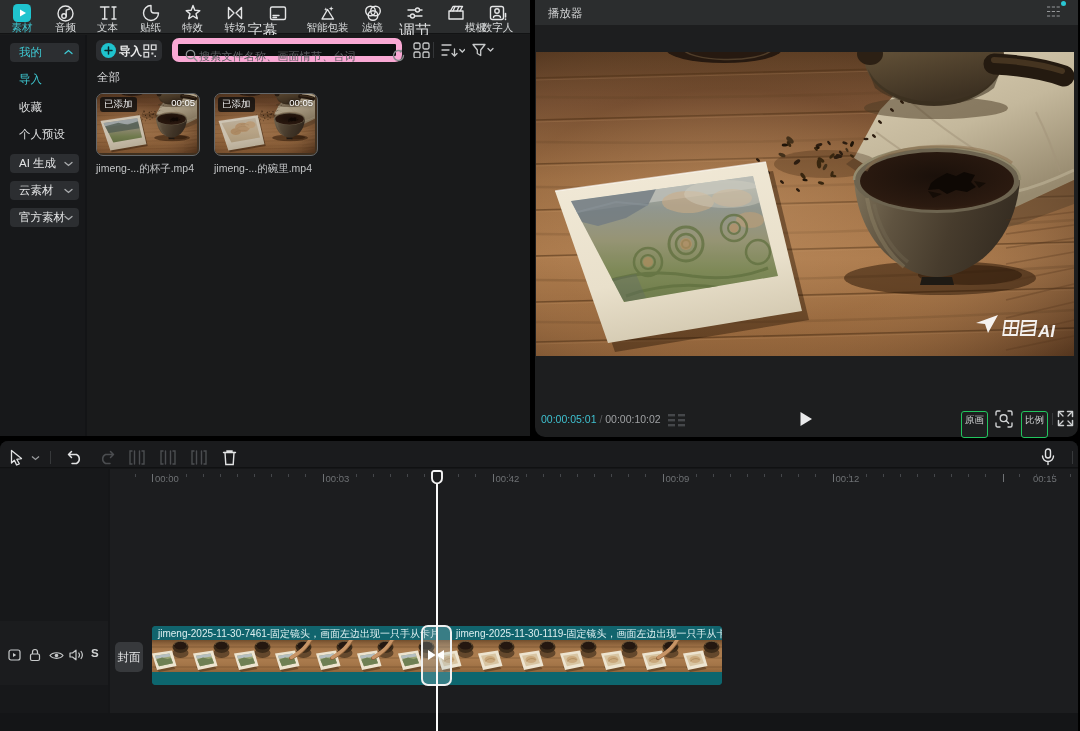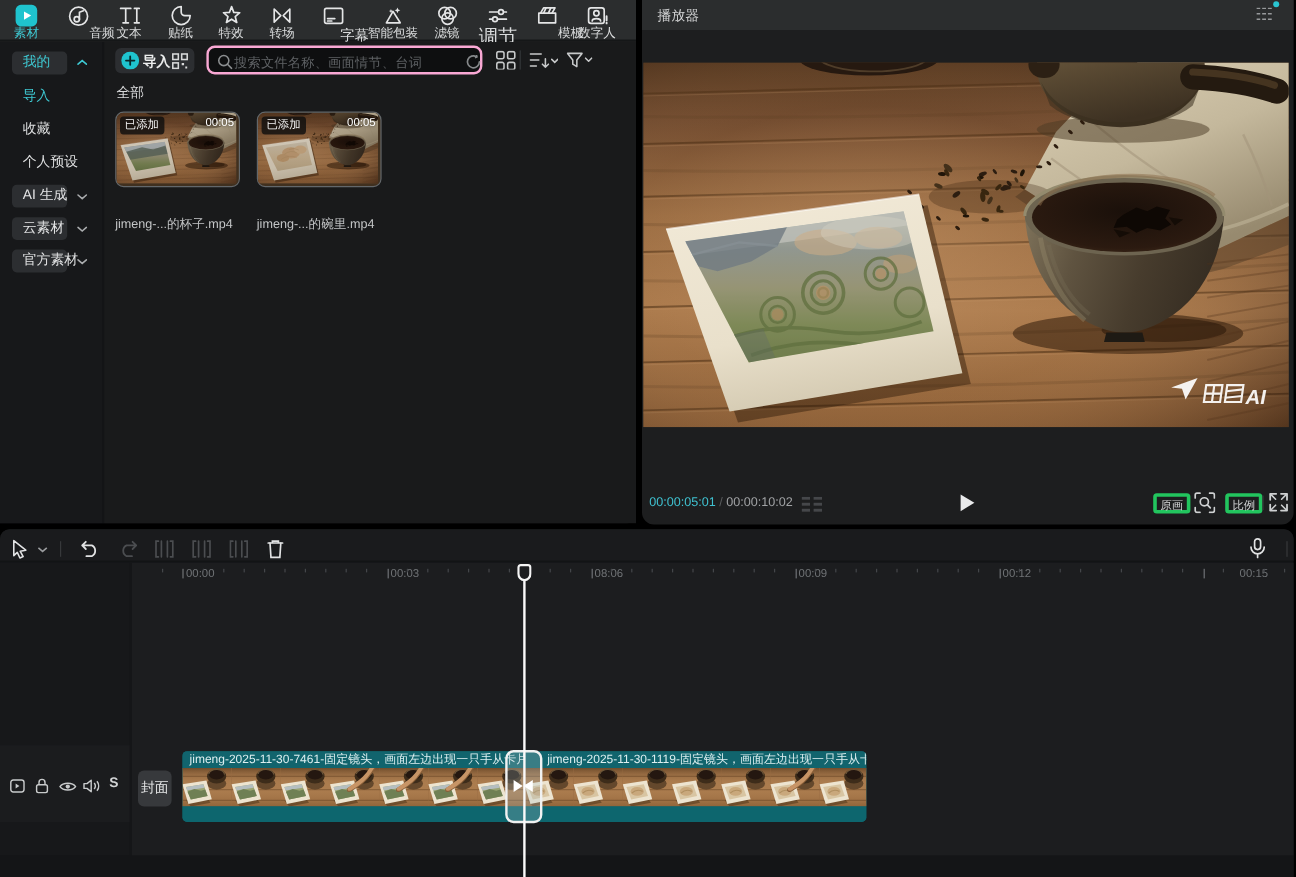--- a/index.html
+++ b/index.html
@@ -5,41 +5,41 @@
 html,body{width:1080px;height:731px;background:#000;overflow:hidden;
  font-family:"Liberation Sans",sans-serif;-webkit-font-smoothing:antialiased}
 .abs{position:absolute}
 #app{position:relative;width:1080px;height:731px;background:#000}
 #leftpanel{left:0;top:0;width:530px;height:436px;background:#1a1b1c;border-radius:0 0 8px 0}
 #topbar{left:0;top:0;width:530px;height:34px;background:#2b2d2e;border-bottom:1px solid #121314}
 .tb-ic{position:absolute;top:3px;width:20px;height:20px}
 .tb-lb{position:absolute;top:21px;font-size:10.5px;color:#dadcdd;white-space:nowrap}
 #nav{left:0;top:35px;width:85px;height:401px;background:#17181a}
 #navline{left:85px;top:35px;width:2px;height:401px;background:#131416}
-.pill{position:absolute;left:10px;width:46px;height:19px;background:#2c2e31;border-radius:4px;
+.pill{position:absolute;left:10px;width:69px;height:19px;background:#2c2e31;border-radius:4px;
  font-size:11.5px;line-height:19px;padding-left:9px;color:#e3e4e5;white-space:nowrap}
 .navit{position:absolute;left:19px;font-size:11.5px;color:#dedfe0;white-space:nowrap}
 .cy{color:#3ec8d2}
 #content{left:87px;top:35px;width:443px;height:401px;background:#191a1b}
 #impbtn{left:9px;top:5px;width:66px;height:21px;background:#2c2e31;border-radius:5px}
-#srch{left:85px;top:3px;width:230px;height:24px;background:#0e0f10;border:2px solid #f9a8d4;border-radius:7px}
+#srch{left:85px;top:3px;width:230px;height:24px;background:#0e0f10;border:6px solid #f9a8d4;border-radius:7px}
 #srch .ph{position:absolute;left:21px;top:5px;font-size:11px;color:#5e6164;white-space:nowrap;letter-spacing:.2px}
 .allbl{left:10px;top:35px;font-size:11.5px;color:#d8d9da}
 .card{position:absolute;top:58px;width:104px}
 .thumb{position:relative;width:104px;height:63px;border-radius:7px;border:1.5px solid #63676a;overflow:hidden;background:#40301f}
 .badge{position:absolute;left:3px;top:3px;background:rgba(15,15,15,.82);color:#f2f2f2;font-size:9.5px;
  padding:1px 4px;border-radius:3px;z-index:3}
 .dur{position:absolute;right:4px;top:3px;color:#fff;font-size:9.5px;z-index:3;text-shadow:0 0 3px rgba(0,0,0,.9)}
-.cname{margin-top:24px;font-size:10.5px;color:#c3c5c6;white-space:nowrap}
+.cname{margin-top:6px;font-size:10.5px;color:#c3c5c6;white-space:nowrap}
 #playerpanel{left:535px;top:0;width:543px;height:437px;background:#1d1e1f;border-radius:0 0 10px 10px}
 #phead{left:0;top:0;width:543px;height:25px;background:#2b2d2e}
 #ptitle{left:13px;top:6px;font-size:11.5px;color:#d3d4d5}
 #video{left:1px;top:52px;width:538px;height:304px}
 .time1{color:#3fc0cf}
-.boxbtn{position:absolute;top:0;height:17px;border:3px solid #22c55e;border-radius:3px;color:#d4d6d7;
+.boxbtn{position:absolute;top:0;height:27px;border:1px solid #22c55e;border-radius:3px;color:#d4d6d7;
  font-size:9.5px;line-height:15px;padding:0 3px}
 #timeline{left:0;top:441px;width:1078px;height:290px;background:#151618;border-radius:8px 8px 0 0}
 #tltools{left:0;top:0;width:1078px;height:27px;background:#1a1b1d;border-bottom:1px solid #101112;border-radius:8px 8px 0 0}
 #gutter{left:0;top:28px;width:108px;height:244px;background:#17181a}
 #tracksbg{left:110px;top:28px;width:968px;height:244px;background:#1c1d1f}
 #botstrip{left:0;top:272px;width:1078px;height:18px;background:#141517}
 .rlabel{position:absolute;top:32px;font-size:9.5px;color:#6f7275;white-space:nowrap}
 .rtickmaj{position:absolute;top:33px;width:1px;height:8px;background:#6f7275}
 .rtickmin{position:absolute;top:33px;width:1px;height:3px;background:#44464a}
 #coverbtn{left:115px;top:201px;width:28px;height:30px;background:#37393c;border-radius:5px;
@@ -61,21 +61,21 @@
 <svg class="tb-ic" style="left:12px" width="20" height="20" viewBox="0 0 20 20">
         <rect x="1" y="1" width="18" height="18" rx="4.5" fill="#1fc3ce"></rect>
         <path d="M8 6.5 L14 10 L8 13.5 Z" fill="#fff"></path>
       </svg>
 <div class="tb-lb" style="left:-8px;width:60px;text-align:center;color:#3ec8d2;font-size:10.5px">素材</div>
 <svg class="tb-ic" style="left:55.5px" width="20" height="20" viewBox="0 0 20 20">
         <circle cx="9.5" cy="10.5" r="7.5" fill="none" stroke="#e4e5e6" stroke-width="1.4" stroke-linecap="round" stroke-linejoin="round"></circle>
         <circle cx="8" cy="13" r="2.2" fill="none" stroke="#e4e5e6" stroke-width="1.4" stroke-linecap="round" stroke-linejoin="round"></circle>
         <path d="M10.2 13 V7.2 L13.5 6" fill="none" stroke="#e4e5e6" stroke-width="1.4" stroke-linecap="round" stroke-linejoin="round"></path>
       </svg>
-<div class="tb-lb" style="left:35.5px;width:60px;text-align:right;color:#dadcdd;font-size:10.5px">音频</div>
+<div class="tb-lb" style="left:35.5px;width:60px;text-align:center;color:#dadcdd;font-size:10.5px">音频</div>
 <svg class="tb-ic" style="left:97.5px" width="20" height="20" viewBox="0 0 20 20">
         <path d="M2.5 4 H11 M6.75 4 V16 M4.5 16 H9 M14 4 H18 M16 4 V16 M14 16 H18" fill="none" stroke="#e4e5e6" stroke-width="1.4" stroke-linecap="round" stroke-linejoin="round"></path>
       </svg>
 <div class="tb-lb" style="left:77.5px;width:60px;text-align:center;color:#dadcdd;font-size:10.5px">文本</div>
 <svg class="tb-ic" style="left:140.5px" width="20" height="20" viewBox="0 0 20 20">
         <path d="M17.5 10 A7.5 7.5 0 1 1 10 2.5 L10 7 A3 3 0 0 0 13 10 Z" fill="none" stroke="#e4e5e6" stroke-width="1.4" stroke-linecap="round" stroke-linejoin="round"></path>
         <path d="M11.5 3 L17 8.5" fill="none" stroke="#e4e5e6" stroke-width="1.4" stroke-linecap="round" stroke-linejoin="round" opacity="0"></path>
       </svg>
 <div class="tb-lb" style="left:120.5px;width:60px;text-align:center;color:#dadcdd;font-size:10.5px">贴纸</div>
 <svg class="tb-ic" style="left:182.5px" width="20" height="20" viewBox="0 0 20 20">
@@ -83,21 +83,21 @@
       </svg>
 <div class="tb-lb" style="left:162.5px;width:60px;text-align:center;color:#dadcdd;font-size:10.5px">特效</div>
 <svg class="tb-ic" style="left:225px" width="20" height="20" viewBox="0 0 20 20">
         <path d="M3.5 4.5 L9 10 L3.5 15.5 Z M16.5 4.5 L11 10 L16.5 15.5 Z" fill="none" stroke="#e4e5e6" stroke-width="1.4" stroke-linecap="round" stroke-linejoin="round"></path>
       </svg>
 <div class="tb-lb" style="left:205px;width:60px;text-align:center;color:#dadcdd;font-size:10.5px">转场</div>
 <svg class="tb-ic" style="left:267.5px" width="20" height="20" viewBox="0 0 20 20">
         <rect x="2.5" y="4" width="15" height="12.5" rx="1.5" fill="none" stroke="#e4e5e6" stroke-width="1.4" stroke-linecap="round" stroke-linejoin="round"></rect>
         <path d="M5 12.5 H11 M5 14.5 H8.5" fill="none" stroke="#e4e5e6" stroke-width="1.4" stroke-linecap="round" stroke-linejoin="round"></path>
       </svg>
-<div class="tb-lb" style="left:247.5px;width:60px;text-align:right;color:#dadcdd;font-size:12px">字幕</div>
+<div class="tb-lb" style="left:247.5px;width:60px;text-align:left;color:#dadcdd;font-size:15px">字幕</div>
 <svg class="tb-ic" style="left:317.5px" width="20" height="20" viewBox="0 0 20 20">
         <path d="M4 16 L9.5 6.5 L15.5 16 Z" fill="none" stroke="#e4e5e6" stroke-width="1.4" stroke-linecap="round" stroke-linejoin="round"></path>
         <path d="M13.2 3.2 l.7 1.7 1.7.7 -1.7.7 -.7 1.7 -.7 -1.7 -1.7 -.7 1.7 -.7 Z" fill="#e4e5e6"></path>
         <path d="M7.8 4.5 l.5 1.2 1.2.5 -1.2.5 -.5 1.2 -.5 -1.2 -1.2 -.5 1.2 -.5 Z" fill="#e4e5e6"></path>
       </svg>
 <div class="tb-lb" style="left:297.5px;width:60px;text-align:center;color:#dadcdd;font-size:10.5px">智能包装</div>
 <svg class="tb-ic" style="left:362.5px" width="20" height="20" viewBox="0 0 20 20">
         <circle cx="7.5" cy="8" r="4.8" fill="none" stroke="#e4e5e6" stroke-width="1.4" stroke-linecap="round" stroke-linejoin="round"></circle>
         <circle cx="12.5" cy="8" r="4.8" fill="none" stroke="#e4e5e6" stroke-width="1.4" stroke-linecap="round" stroke-linejoin="round"></circle>
         <circle cx="10" cy="12.5" r="4.8" fill="none" stroke="#e4e5e6" stroke-width="1.4" stroke-linecap="round" stroke-linejoin="round"></circle>
@@ -830,21 +830,21 @@
 </div>
 <div id="gutter" class="abs"></div>
       <div id="tracksbg" class="abs"></div>
       <div id="botstrip" class="abs"></div>
 <div class="abs" style="left:0;top:180px;width:108px;height:64px;background:#1b1c1e"></div>
 <div class="rtickmaj" style="left:152px"></div>
 <div class="rlabel" style="left:155px">00:00</div>
 <div class="rtickmaj" style="left:322.5px"></div>
 <div class="rlabel" style="left:325.5px">00:03</div>
 <div class="rtickmaj" style="left:492.5px"></div>
-<div class="rlabel" style="left:495.5px">08:06</div>
+<div class="rlabel" style="left:495.5px">00:42</div>
 <div class="rtickmaj" style="left:662.5px"></div>
 <div class="rlabel" style="left:665.5px">00:09</div>
 <div class="rtickmaj" style="left:832.5px"></div>
 <div class="rlabel" style="left:835.5px">00:12</div>
 <div class="rtickmaj" style="left:1002.5px"></div>
 <div class="rlabel" style="left:1033px">00:15</div>
 <div class="rtickmin" style="left:135px"></div>
 <div class="rtickmin" style="left:169px"></div>
 <div class="rtickmin" style="left:186px"></div>
 <div class="rtickmin" style="left:203px"></div>

